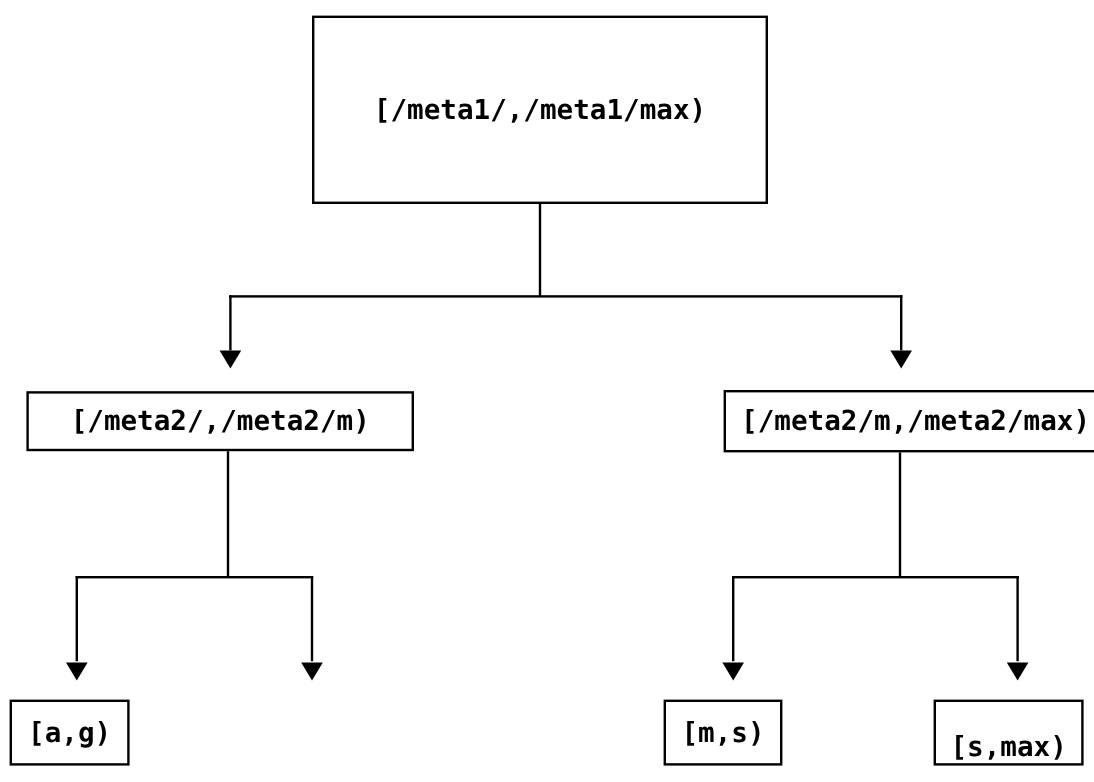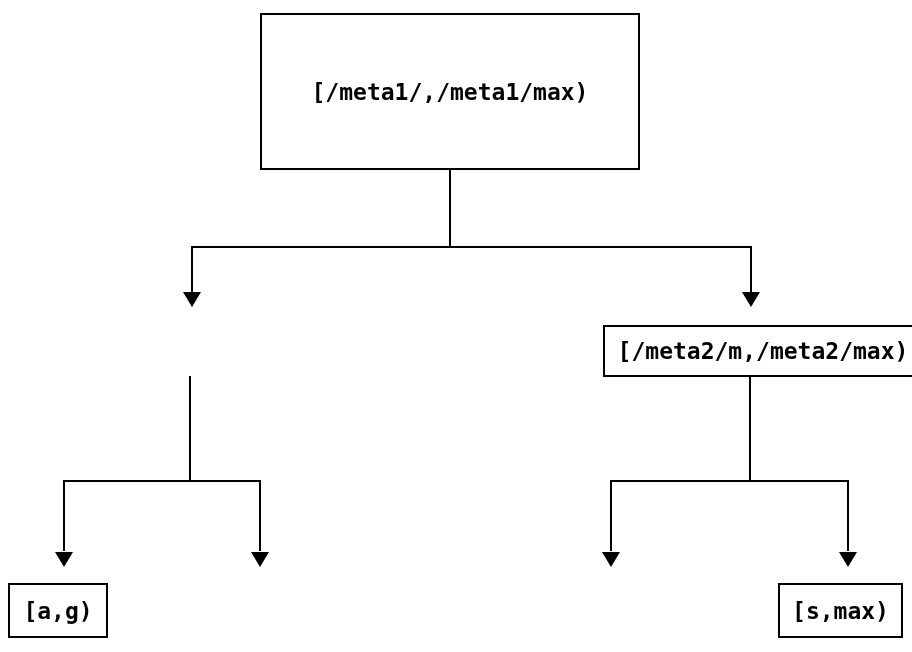--- a/index.html
+++ b/index.html
@@ -48,21 +48,21 @@
     border-top: 15px solid #000000;
   }
 
   
   .node-root      { left: 260px; top: 13px;  width: 380px; height: 157px; }
   .node-left-mid  { left: 22px;  top: 326px; width: 323px; height: 50px;  }
   .node-right-mid { left: 583px; top: 325px; width: 320px; height: 52px; margin-left: 20px;  }
   .node-leaf-ag   { left: 8px;   top: 583px; width: 100px; height: 55px; justify-content: center;  }
   .node-leaf-gm   { left: 203px; top: 583px; width: 100px; height: 55px;  }
   .node-leaf-ms   { left: 553px; top: 583px; width: 99px;  height: 55px;  }
-  .node-leaf-smax { left: 778px; top: 583px; width: 125px; height: 55px;  }
+  .node-leaf-smax { left: 778px; top: 583px; width: 125px; height: 55px; align-items: flex-end;  }
 
   
   .e1-stem   { left: 449px; top: 170px; height: 77px; }
   .e1-span   { left: 191px; top: 246px; width: 561px; }
   .e1-dropL  { left: 191px; top: 246px; height: 46px; }
   .e1-dropR  { left: 750px; top: 246px; height: 46px; }
   .e1-arrL   { left: 183px; top: 292px; }
   .e1-arrR   { left: 742px; top: 292px; }
 
   
@@ -82,25 +82,31 @@
   .e3-arrR   { left: 839px; top: 552px; }
 </style>
 </head>
 <body>
 
 <div class="canvas">
 
   <div class="node node-root">
     <span>[/meta1/,/meta1/max)</span>
   </div>
+  <div class="node node-left-mid">
+    <span>[/meta2/,/meta2/m)</span>
+  </div>
   <div class="node node-right-mid">
     <span>[/meta2/m,/meta2/max)</span>
   </div>
   <div class="node node-leaf-ag">
     <span>[a,g)</span>
+  </div>
+  <div class="node node-leaf-ms">
+    <span>[m,s)</span>
   </div>
   <div class="node node-leaf-smax">
     <span>[s,max)</span>
   </div>
 
   <div class="vline e1-stem"></div>
   <div class="hline e1-span"></div>
   <div class="vline e1-dropL"></div>
   <div class="vline e1-dropR"></div>
   <div class="arrow e1-arrL"></div>

